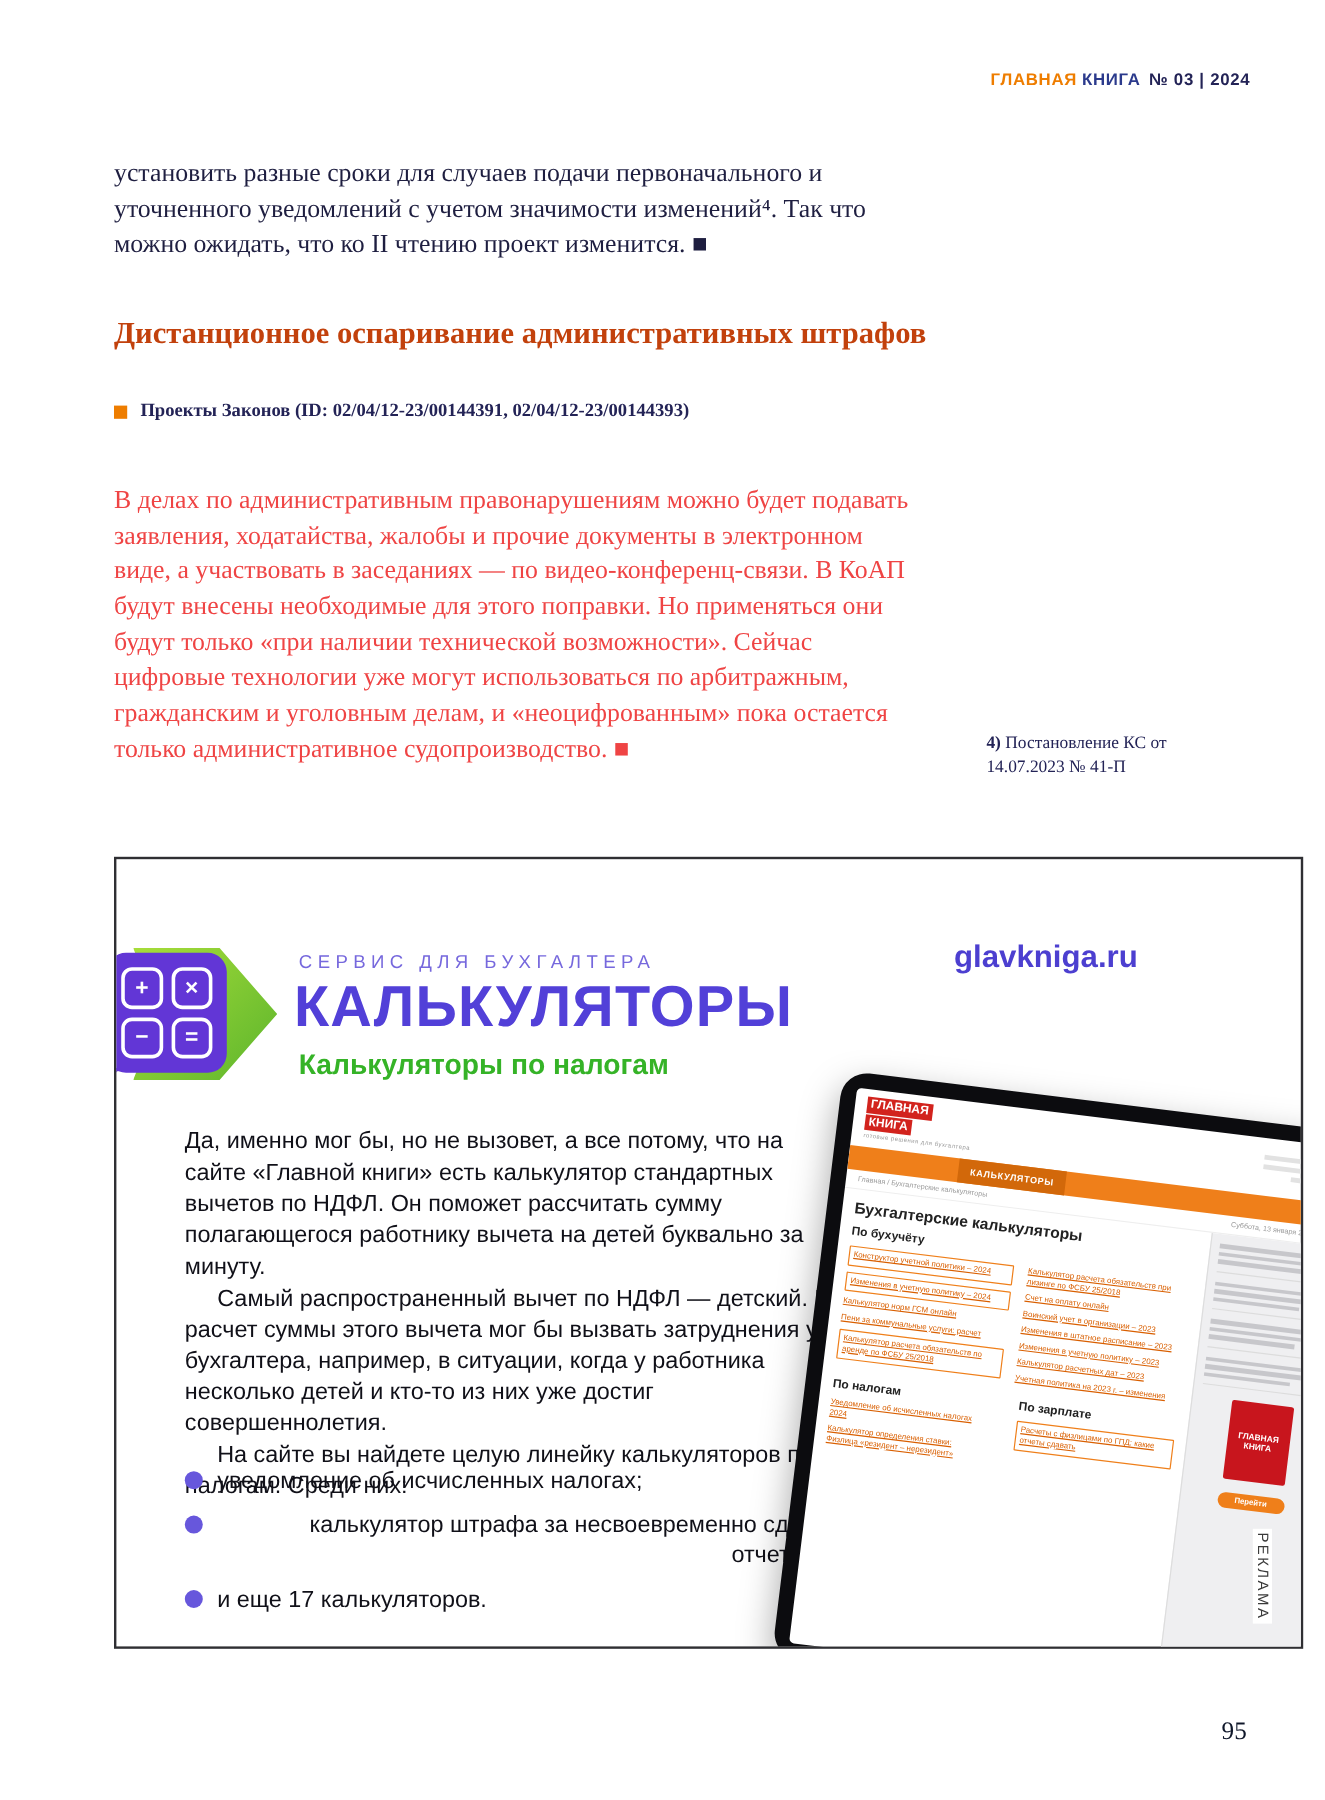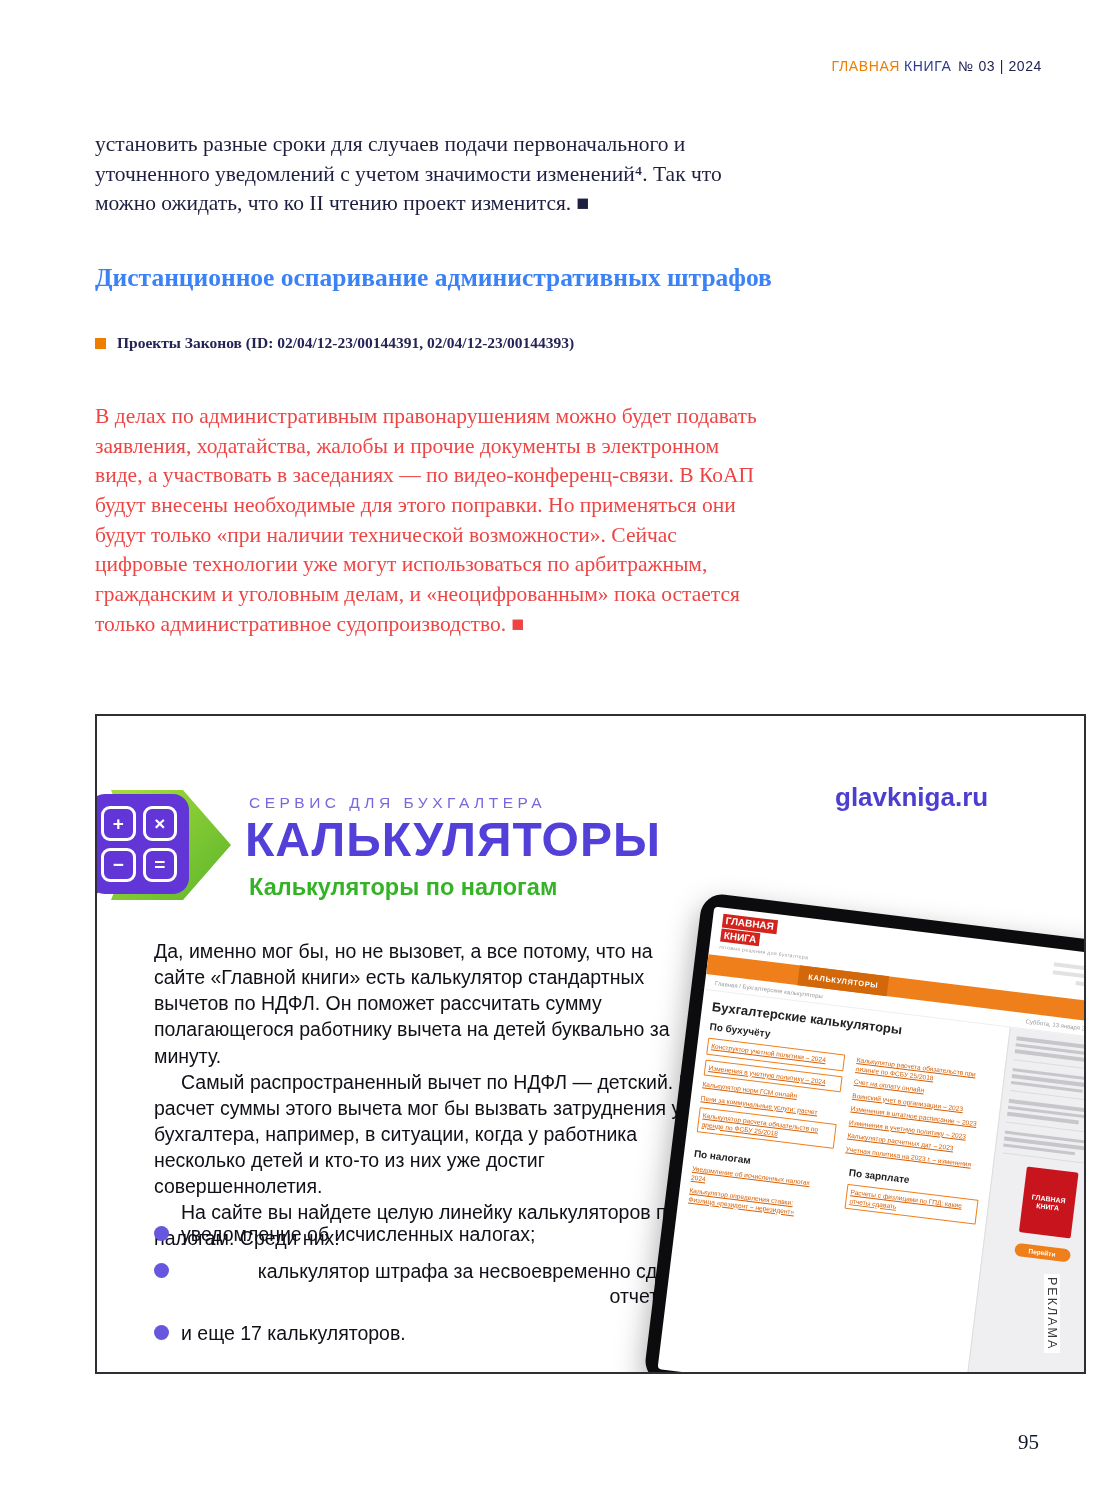--- a/index.html
+++ b/index.html
@@ -2,30 +2,30 @@
 <html><head>
 <meta charset="utf-8">
 <style>
   * { margin:0; padding:0; box-sizing:border-box; }
   html,body { background:#ffffff; }
   .page { position:relative; width:1104px; height:1500px; background:#fff;
           font-family:"Liberation Serif", serif; color:#22224a; overflow:hidden; }
 
   
   .mast { position:absolute; top:58px; right:62px; font-family:"Liberation Sans",sans-serif;
-          font-weight:normal; font-size:14px; letter-spacing:.6px; white-space:nowrap; }
+          font-weight:bold; font-size:14px; letter-spacing:.6px; white-space:nowrap; }
   .mast .b-or { color:#ee7d00; }
   .mast .b-bl { color:#2b3a8c; margin-left:4px; }
   .mast .b-is { color:#232356; margin-left:7px; }
 
   
   .intro { position:absolute; left:95px; top:130px; width:632px;
            font-size:21.5px; line-height:1.38; color:#1e1e40; }
   .article-title { position:absolute; left:95px; top:262px; width:690px;
-           font-size:25.5px; line-height:1.23; font-weight:bold; color:#3b82f6; }
+           font-size:25.5px; line-height:1.23; font-weight:bold; color:#c2410c; }
   .meta { position:absolute; left:95px; top:334px; width:720px; }
   .meta-row { display:flex; align-items:center; margin-bottom:11px; }
   .sq { width:11px; height:11px; background:#ee7d00; margin-right:11px; flex:none; }
   .meta-text { font-weight:bold; font-size:15.5px; color:#232356;text-align:center; }
   .body-main { position:absolute; left:95px; top:402px; width:668px;
            font-size:21.5px; line-height:1.38; color:#ef4444; }
   .footnote { position:absolute; left:822px; top:610px; width:190px;
            font-size:14.5px; line-height:1.35; color:#232356; }
   .footnote b { font-weight:bold; }
 
@@ -45,21 +45,21 @@
   .logo-key { border:3px solid #fff; border-radius:9px; color:#fff; display:flex;
         align-items:center; justify-content:center; font-weight:bold; font-size:19px; line-height:1; }
   .logo-tail { position:absolute; left:2px; top:108px; width:0; height:0;
         border-right:18px solid transparent; border-top:16px solid #4a22a8; }
 
   .ad-kicker { position:absolute; left:152px; top:78px; font-size:15.5px; font-weight:normal;
         letter-spacing:4.5px; color:#7668dd; }
   .ad-title { position:absolute; left:148px; top:96px; font-size:48px; font-weight:bold;
         letter-spacing:1px; color:#5240d8; }
   .ad-sub { position:absolute; left:152px; top:158px; font-size:23.5px; font-weight:bold; color:#35b327; }
-  .ad-site { position:absolute; left:698px; top:66px; font-size:26px; font-weight:bold; color:#4c3fd0;margin-left:40px; }
+  .ad-site { position:absolute; left:698px; top:66px; font-size:26px; font-weight:bold; color:#4c3fd0; }
 
   .ad-copy { position:absolute; left:57px; top:222px; width:548px;
         font-size:19.5px; line-height:1.34; color:#101018; }
   .ad-copy p + p { text-indent:27px; }
 
   .ad-bullets { position:absolute; left:57px; top:506px; width:560px; }
   .ad-bullet { display:flex; gap:12px; margin-bottom:12px; align-items:flex-start; }
   .dot { width:15px; height:15px; border-radius:50%; background:#6757dc; flex:none; margin-top:4px; }
   .ad-bullet span.t { font-size:19.5px; line-height:1.28; color:#101018;text-align:right; }
 
@@ -136,20 +136,24 @@
 
   <div class="meta">
     <div class="meta-row">
       <span class="sq"></span>
       <span class="meta-text">Проекты Законов (ID: 02/04/12-23/00144391, 02/04/12-23/00144393)</span>
     </div>
   </div>
 
   <p class="body-main">В делах по административным правонарушениям можно будет подавать заявления, ходатайства, жалобы и прочие документы в электронном виде, а участвовать в заседаниях — по видео-конференц-связи. В КоАП будут внесены необходимые для этого поправки. Но применяться они будут только «при наличии технической возможности». Сейчас цифровые технологии уже могут использоваться по арбитражным, гражданским и уголовным делам, и «неоцифрованным» пока остается только административное судопроизводство. ■</p>
 
+  <aside class="footnote">
+    <b>4)</b>
+    <span>Постановление КС от 14.07.2023 № 41-П</span>
+  </aside>
 
   <section class="ad">
 
     <div class="ad-logo">
       <div class="logo-green"></div>
       <div class="logo-tail"></div>
       <div class="logo-purple">
         <span class="logo-key">+</span>
         <span class="logo-key">×</span>
         <span class="logo-key">−</span>

